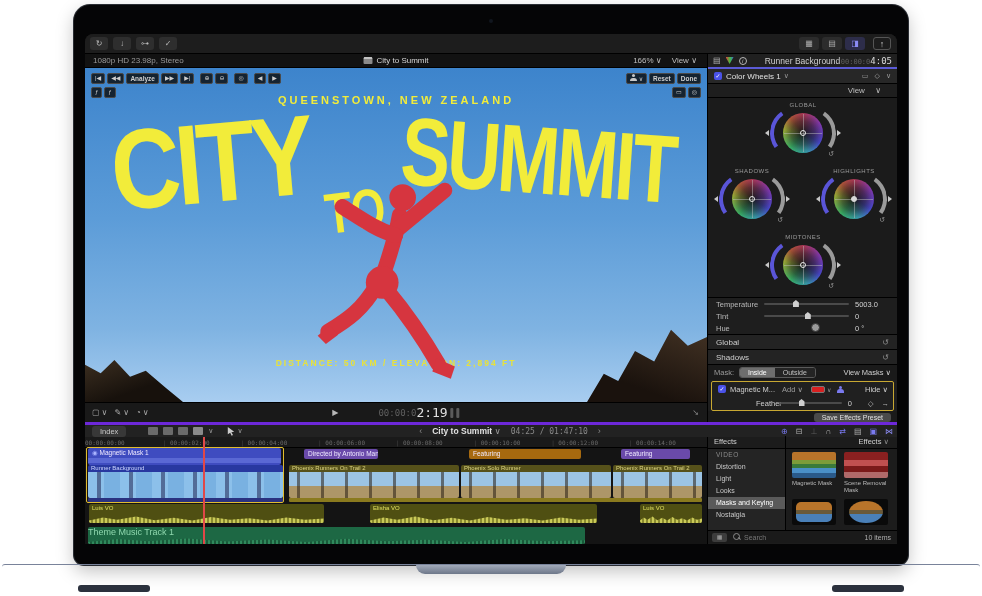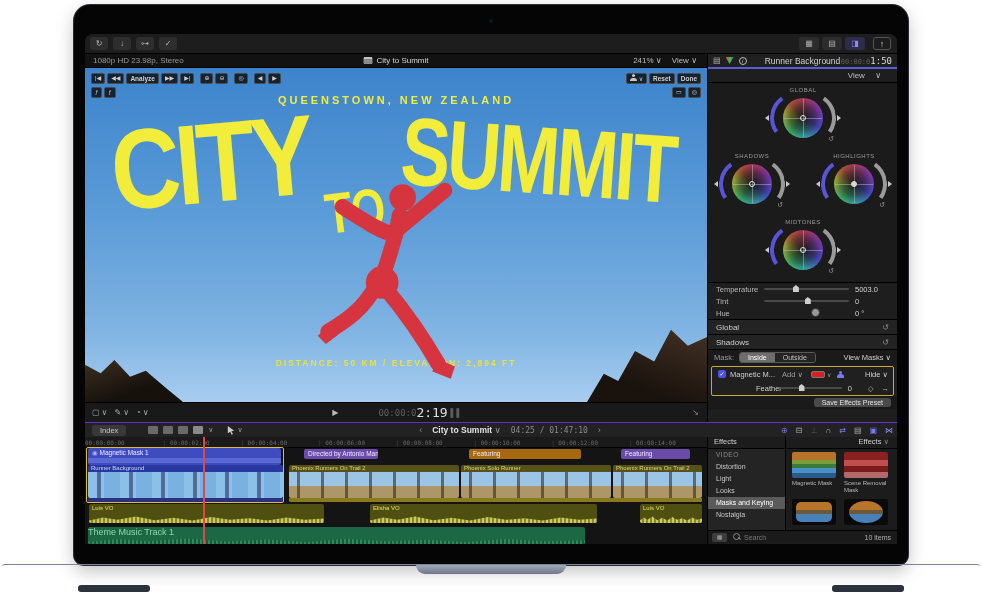--- a/index.html
+++ b/index.html
@@ -148,21 +148,21 @@
   .madd { color:#9a9a9a; }
   .swatch { width:14px; height:7px; background:#d82020; border-radius:2px; margin-left:8px; border:1px solid #777; }
   .mperson { margin-left:6px; }
   .mperson:before { background:#7a7af0; } .mperson:after { background:#7a7af0; }
   .mhide { margin-left:auto; margin-right:5px; }
   .mrow2 { padding-left:28px; }
   .saverow { height:13px; display:flex; justify-content:flex-end; align-items:center; background:#1a1a1a; }
   .savebtn { background:#4a4a4a; border-radius:3px; font-size:7px; color:#e0e0e0; padding:1px 8px; margin-right:6px; }
 
   
-  .navrow { position:absolute; left:0; top:388px; width:812px; height:15px; background:#222; border-top:1px solid #6d28d9;
+  .navrow { position:absolute; left:0; top:388px; width:812px; height:15px; background:#222; border-top:3px solid #6d28d9;
             display:flex; align-items:center; }
   .idx-btn { margin-left:7px; background:#383838; border-radius:3px; font-size:7.5px; color:#c8c8c8; padding:1px 8px; }
   .appear { display:flex; gap:5px; margin-left:22px; align-items:center; }
   .ap-ico { width:10px; height:8px; background:#6a6a6a; border-radius:1px; }
   .ap-ico.b { background:#8a8a8a; }
   .cursor-tool { margin-left:14px; display:flex; align-items:center; gap:2px; color:#9a9a9a; font-size:7px; }
   .nav-center { position:absolute; left:260px; width:330px; display:flex; align-items:center; justify-content:center; gap:10px; }
   .nav-proj { color:#e0e0e0; font-size:8.5px; font-weight:bold; }
   .nav-time { color:#8a8a8a; font-size:8px; font-family:"DejaVu Sans Mono", monospace; }
   .nav-arrow { color:#8a8a8a; font-size:9px; }
@@ -257,21 +257,21 @@
       </div>
 
       <div class="viewer">
         <div class="v-head">
           <span class="v-format">1080p HD 23.98p, Stereo</span>
           <span class="v-title">
             <span class="clap-icon"></span>
             <span>City to Summit</span>
           </span>
           <span class="v-zoom">
-            <span><span>241%</span> <span>∨</span></span>
+            <span><span>166%</span> <span>∨</span></span>
             <span><span>View</span> <span>∨</span></span>
           </span>
         </div>
 
         <div class="canvas">
           <div class="loc-text">QUEENSTOWN, NEW ZEALAND</div>
           <div class="big big-city">CITY</div>
           <div class="big big-to">TO</div>
           <div class="big big-summit">SUMMIT</div>
           <div class="stats-text">DISTANCE: 50 KM / ELEVATION: 2,894 FT</div>
@@ -344,24 +344,34 @@
         </div>
       </div>
 
       <div class="inspector">
         <div class="i-head" style="position:relative;">
           <span class="i-ico">▤</span>
           <span class="tri-ico"></span>
           <span class="info-ico">i</span>
           <span class="i-title">Runner Background</span>
           <span class="i-tc">
-            <span class="tc-dim" style="font-size:7px;">00:00:0</span><span style="color:#d8d8d8; font-size:9px; font-family:'DejaVu Sans Mono', monospace;">1:50</span>
+            <span class="tc-dim" style="font-size:7px;">00:00:0</span><span style="color:#d8d8d8; font-size:9px; font-family:'DejaVu Sans Mono', monospace;">4:05</span>
           </span>
         </div>
 
+        <div class="fx-row">
+          <span class="chk">✓</span>
+          <span style="font-size:8px; color:#e0e0e0;">Color Wheels 1</span>
+          <span style="margin-left:3px; color:#9a9a9a; font-size:7px;">∨</span>
+          <span class="fx-right">
+            <span>▭</span>
+            <span>◇</span>
+            <span>∨</span>
+          </span>
+        </div>
 
         <div class="view-row">
           <span><span>View</span> <span>∨</span></span>
         </div>
 
         <div class="wheels">
           <div class="wheel" style="left:65px; top:4px;">
             <div class="wheel-label">GLOBAL</div>
             <div class="wface">
                 <div class="wcore"></div>

